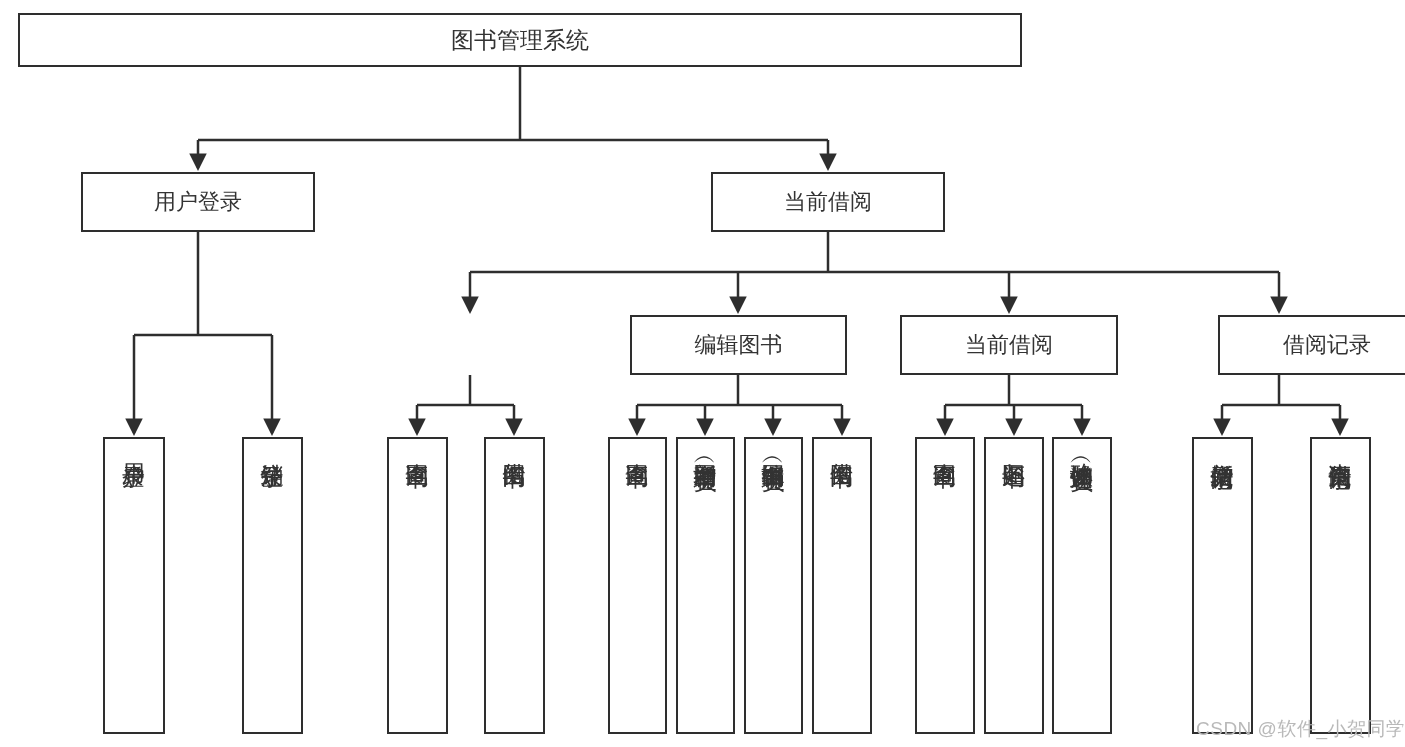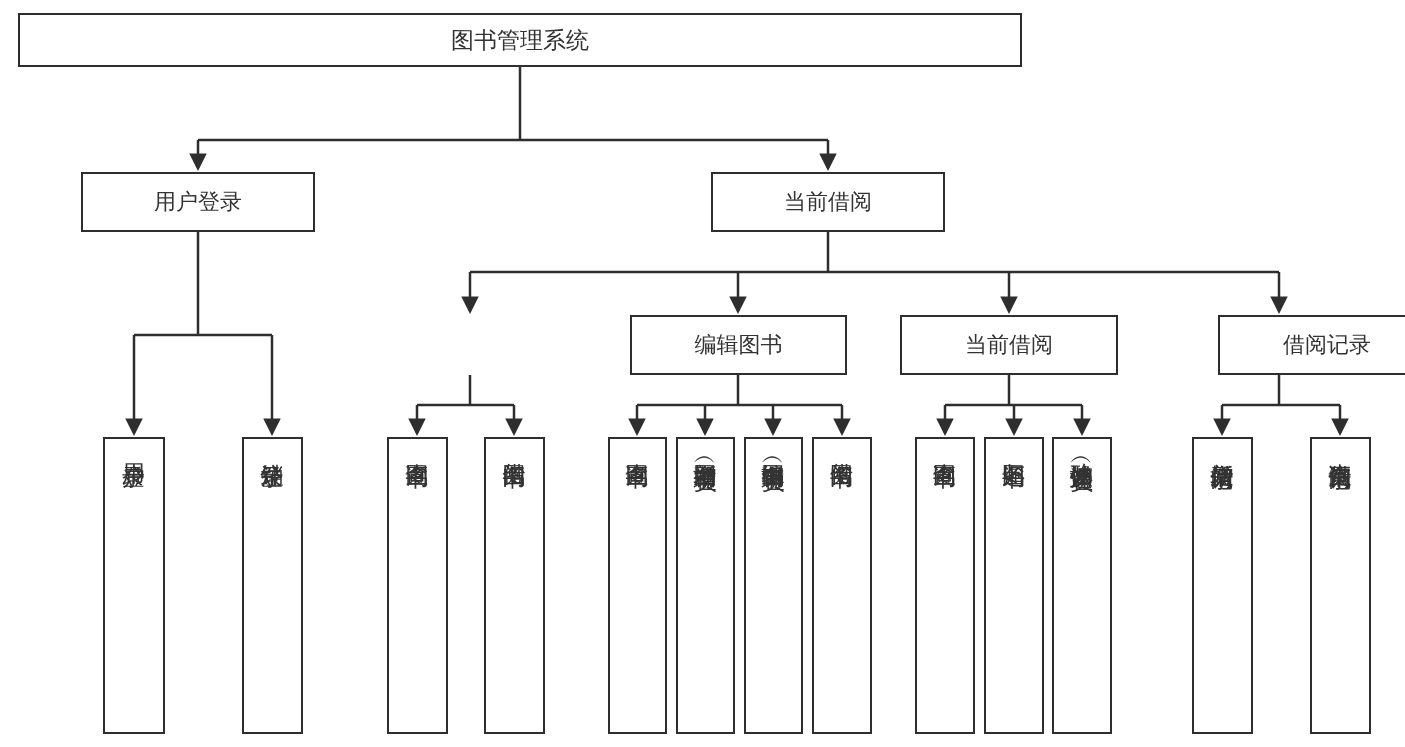--- a/index.html
+++ b/index.html
@@ -183,14 +183,15 @@
   <div class="node vert" style="left: 1052px; top: 437px; width: 60px; height: 297px; border-color: rgb(46, 46, 46); background: rgb(255, 255, 255); color: rgb(51, 51, 51); border-width: 2.5px;">
     <span class="label">确认归还（管理员）</span>
   </div>
   <div class="node vert" style="left: 1192px; top: 437px; width: 61px; height: 297px; border-color: rgb(46, 46, 46); background: rgb(255, 255, 255); color: rgb(51, 51, 51); border-width: 2.5px;">
     <span class="label">新增借阅记录</span>
   </div>
   <div class="node vert" style="left: 1310px; top: 437px; width: 61px; height: 297px; border-color: rgb(46, 46, 46); background: rgb(255, 255, 255); color: rgb(51, 51, 51); border-width: 2.5px;">
     <span class="label">查询借阅记录</span>
   </div>
 
+  <div class="watermark" style="left: 1196px; top: 716px; color: rgb(185, 185, 185);">CSDN @软件_小贺同学</div>
 
 </div>
 
 </body></html>

